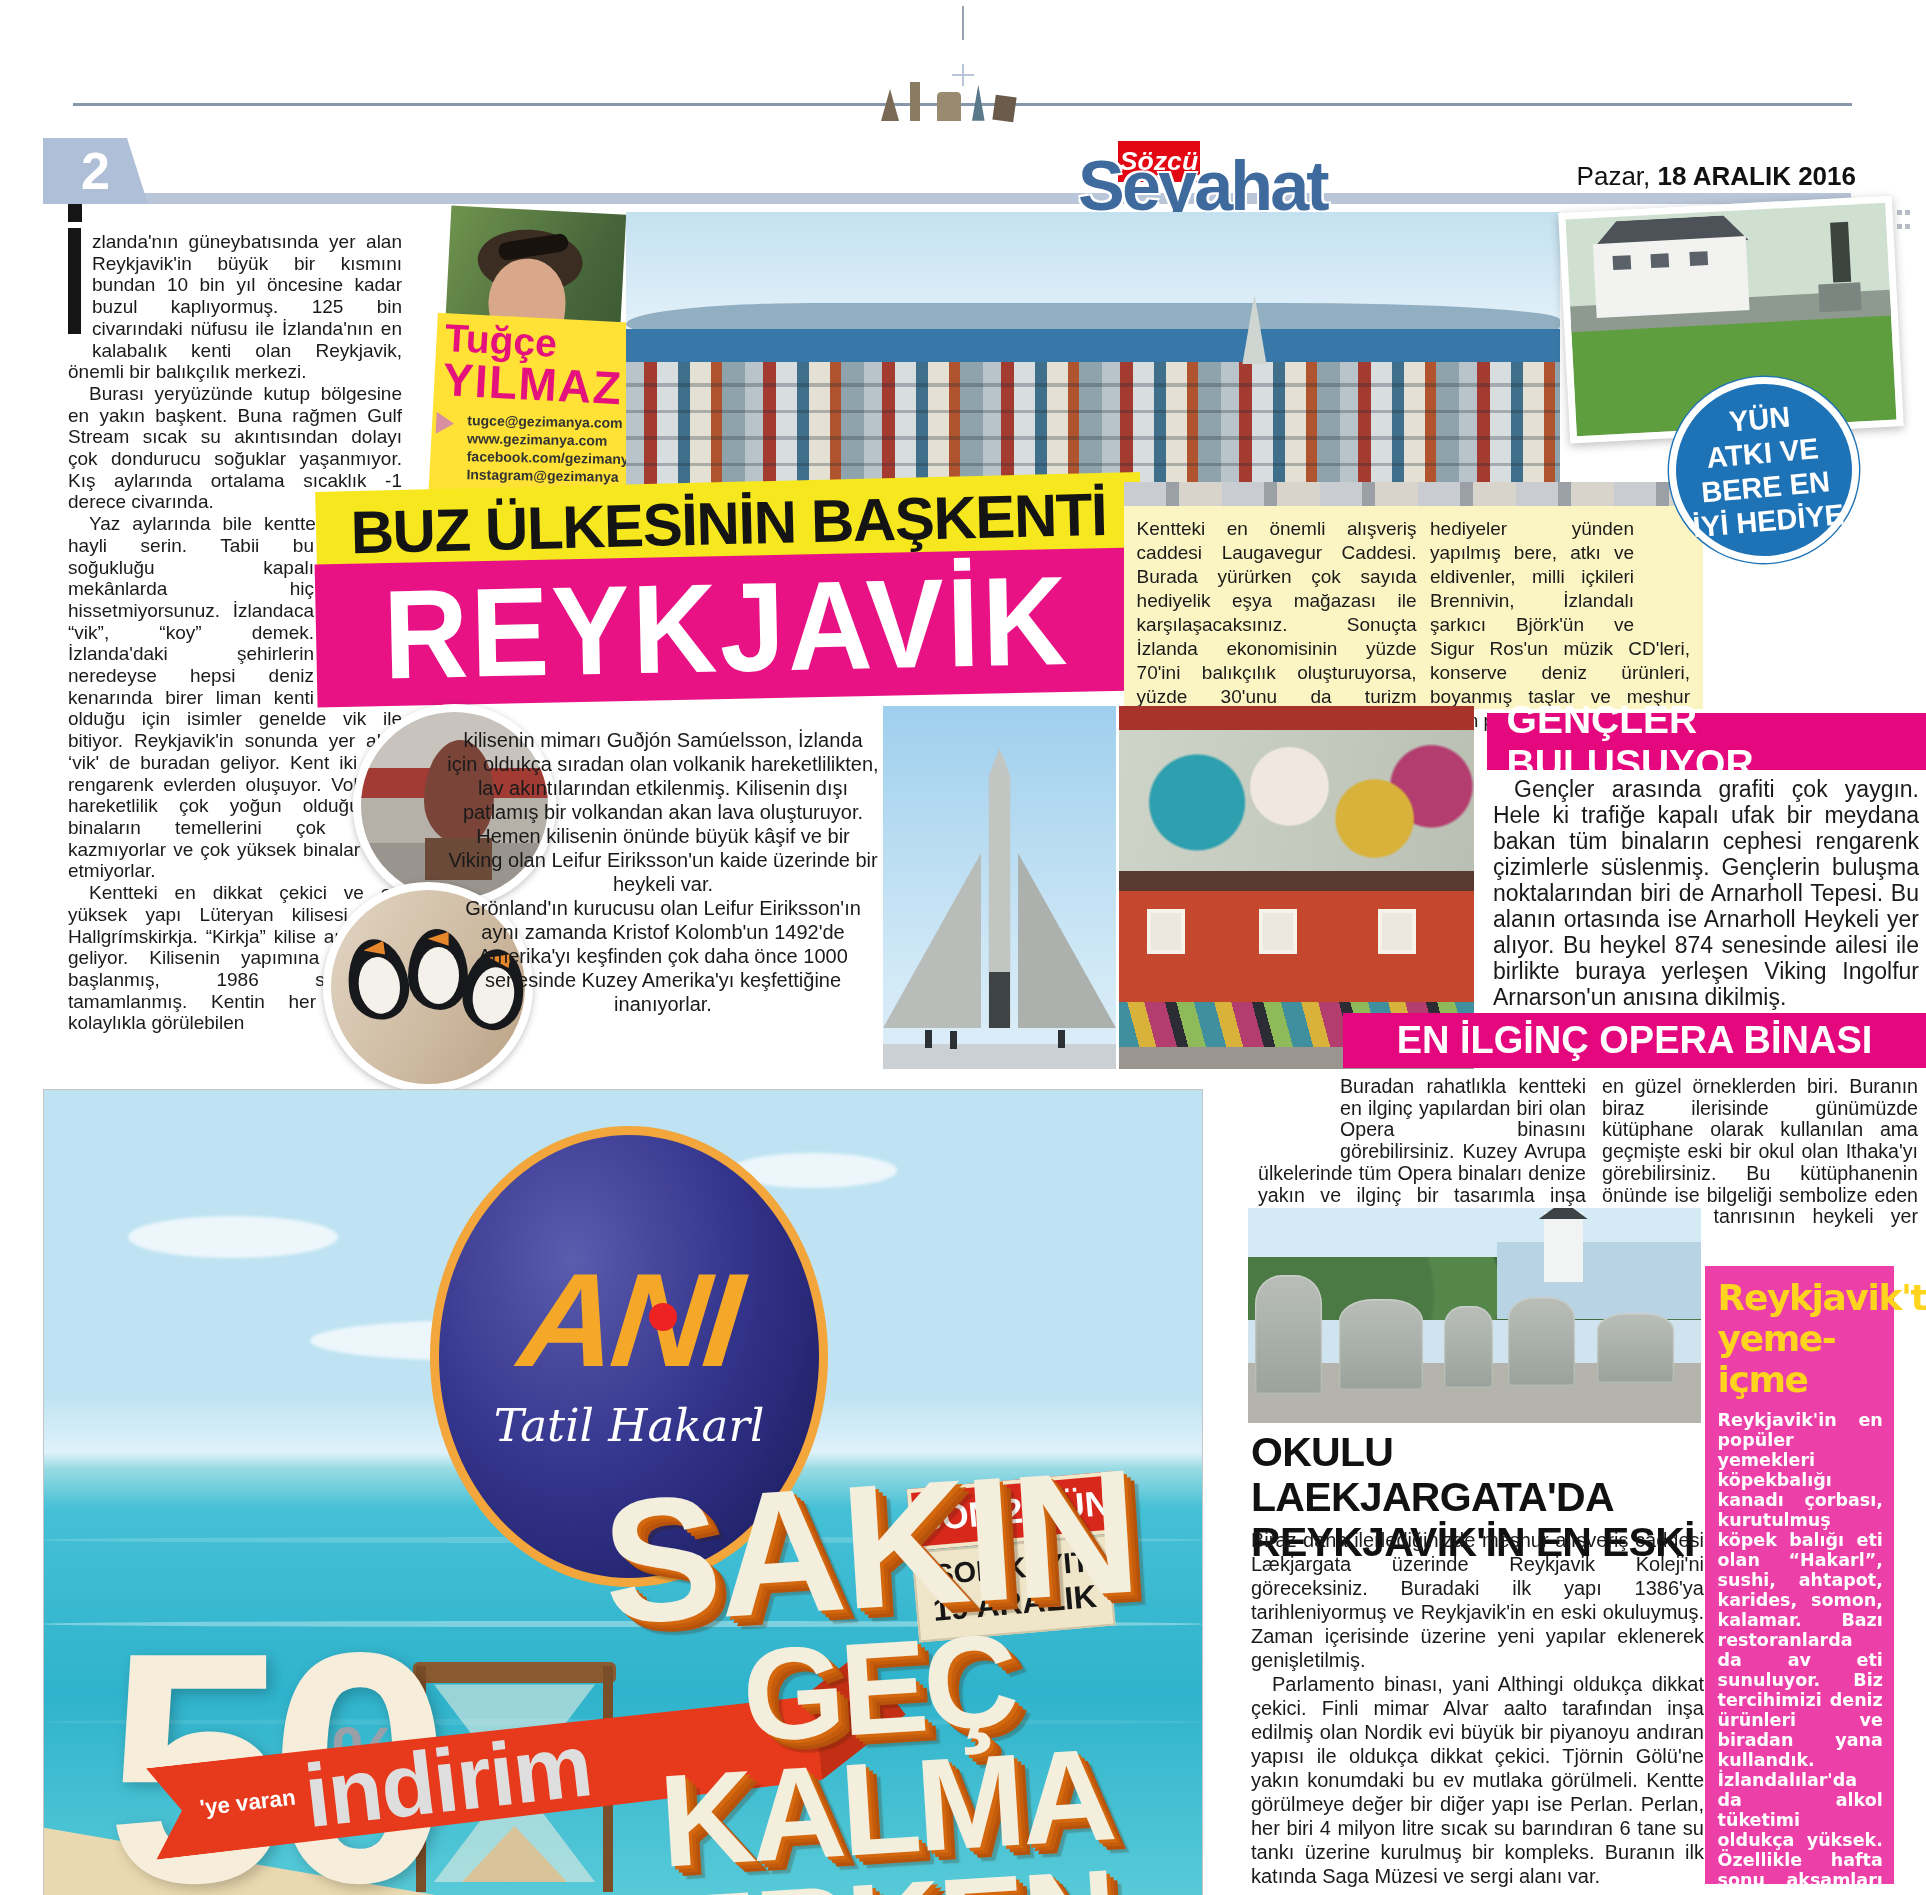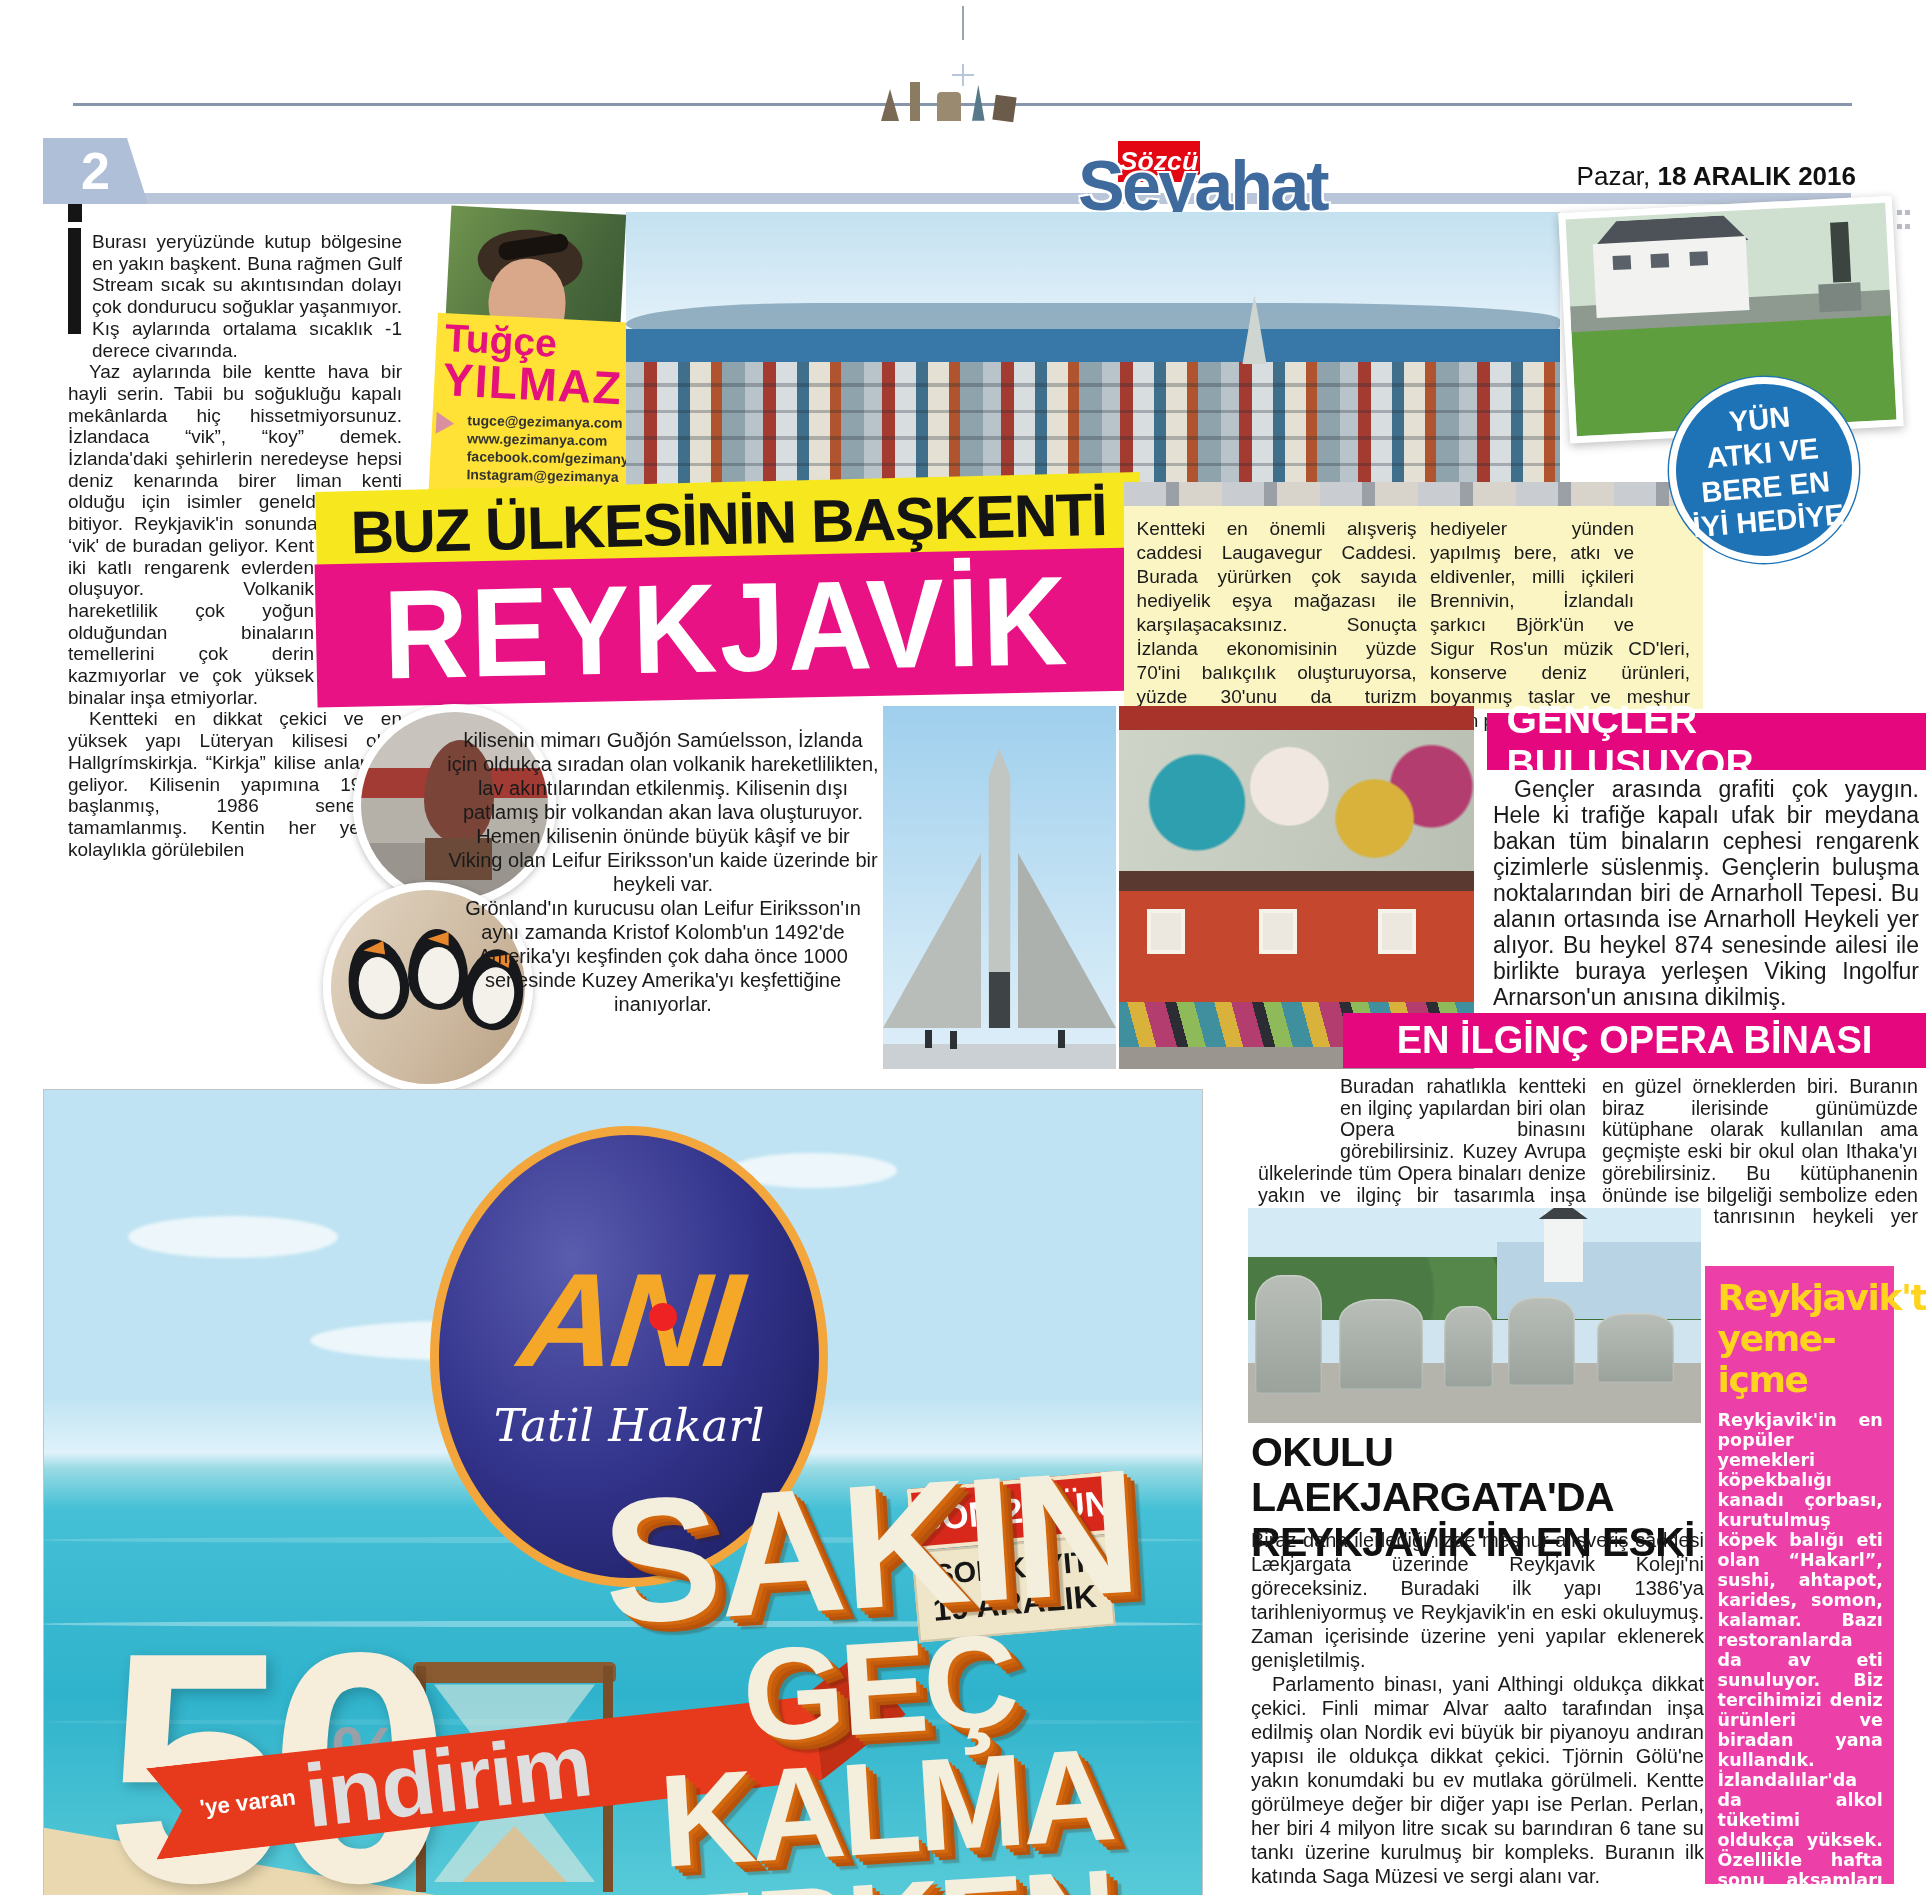--- a/index.html
+++ b/index.html
@@ -241,20 +241,21 @@
       <span>Sözcü</span>
     </div>
   <div class="abs" id="seyahat"><span>Seyahat</span></div>
   <div class="abs" id="dateline"><span>Pazar, </span><b>18 ARALIK 2016</b></div>
 
   <div class="abs" id="dcdot"></div>
   <div class="abs" id="dcstem"></div>
   <div class="abs" id="leftcol">
     <div class="dcfloat"></div>
     <div class="pinkfloat"></div>
+    <p>zlanda'nın güneybatısında yer alan Reykjavik'in büyük bir kısmını bundan 10 bin yıl öncesine kadar buzul kaplıyormuş. 125 bin civarındaki nüfusu ile İzlanda'nın en kalabalık kenti olan Reykjavik, önemli bir balıkçılık merkezi.</p>
     <p>Burası yeryüzünde kutup bölgesine en yakın başkent. Buna rağmen Gulf Stream sıcak su akıntısından dolayı çok dondurucu soğuklar yaşanmıyor. Kış aylarında ortalama sıcaklık -1 derece civarında.</p>
     <p>Yaz aylarında bile kentte hava bir hayli serin. Tabii bu soğukluğu kapalı mekânlarda hiç hissetmiyorsunuz. İzlandaca “vik”, “koy” demek. İzlanda'daki şehirlerin neredeyse hepsi deniz kenarında birer liman kenti olduğu için isimler genelde vik ile bitiyor. Reykjavik'in sonunda yer alan ‘vik' de buradan geliyor. Kent iki katlı rengarenk evlerden oluşuyor. Volkanik hareketlilik çok yoğun olduğundan binaların temellerini çok derin kazmıyorlar ve çok yüksek binalar inşa etmiyorlar.</p>
     <p>Kentteki en dikkat çekici ve en yüksek yapı Lüteryan kilisesi olan Hallgrímskirkja. “Kirkja” kilise anlamına geliyor. Kilisenin yapımına 1945'te başlanmış, 1986 senesinde tamamlanmış. Kentin her yerinde kolaylıkla görülebilen</p>
   </div>
 
   <div class="abs photo" id="author">
     <div id="a-hair"></div>
     <div id="a-face"></div>
     <div id="a-glass"></div>
     <div id="a-body"></div>

